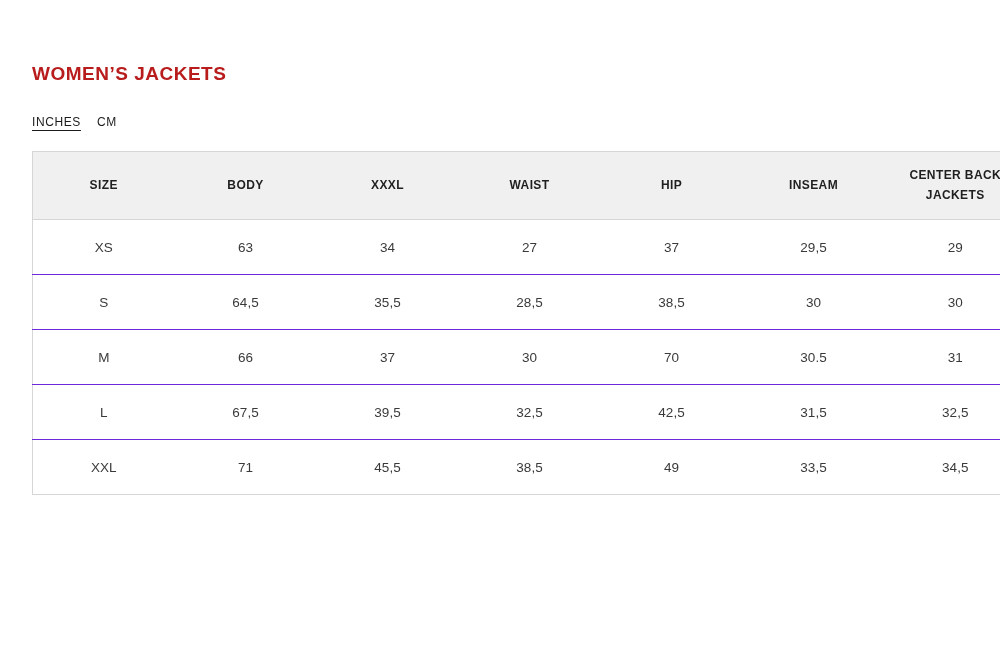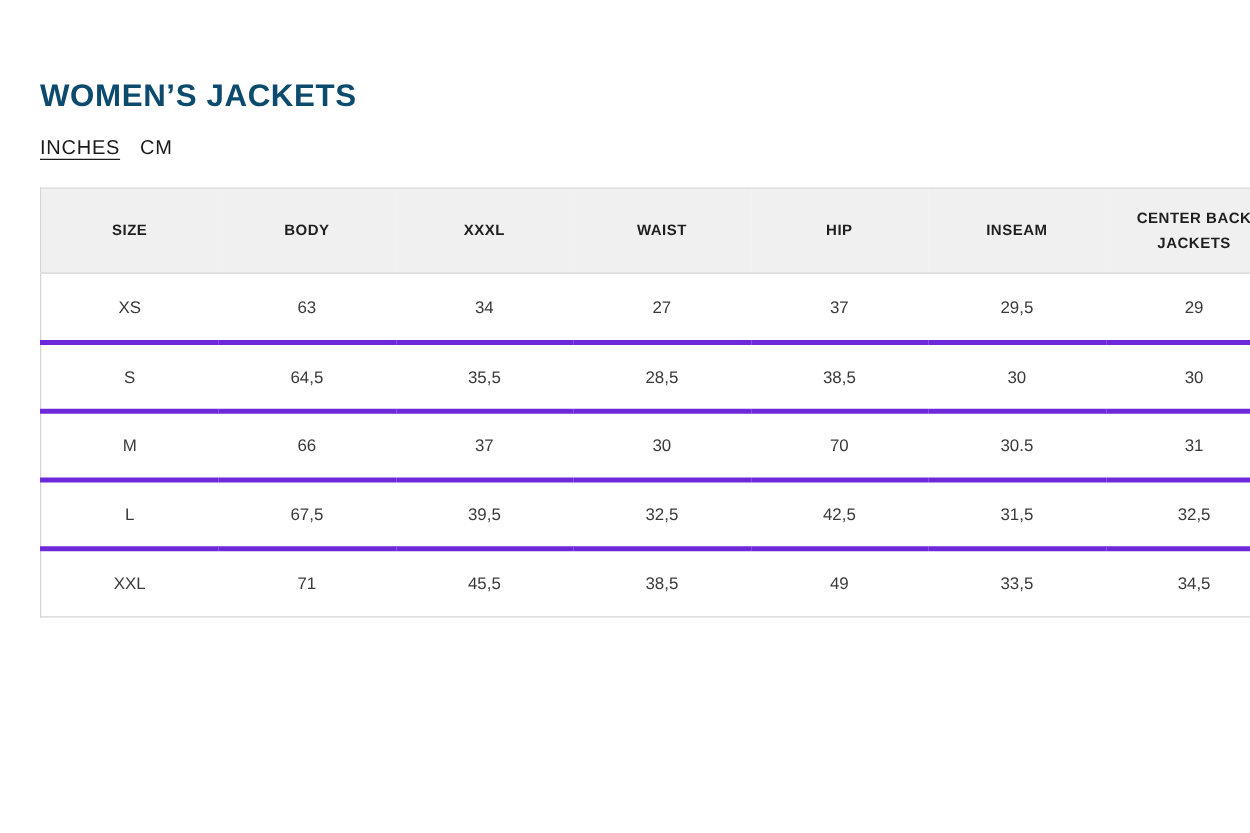--- a/index.html
+++ b/index.html
@@ -8,34 +8,34 @@
     height: 666px;
     background: #ffffff;
     font-family: "Liberation Sans", sans-serif;
     color: #1f1f1f;
     overflow: hidden;
   }
   .page {
     padding: 63px 32px 0 32px;
   }
   .page-title {
-    font-size: 25px;
+    font-size: 19px;
     font-weight: 600;
     letter-spacing: 0.5px;
-    color: #0c4a6e;
-    margin-bottom: 18px;
+    color: #b91c1c;
+    margin-bottom: 30px;
   }
   .unit-tabs {
     display: flex;
     gap: 16px;
     margin-bottom: 22px;
     align-items: baseline;
   }
   .unit-tab {
-    font-size: 16px;
+    font-size: 12px;
     font-weight: 500;
     letter-spacing: 0.6px;
     color: #1b1b1b;
     cursor: pointer;
     text-transform: uppercase;
   }
   .unit-tab.active {
     text-decoration: underline;
     text-underline-offset: 4px;
     text-decoration-thickness: 1px;
@@ -59,21 +59,21 @@
     padding: 0 14px;
     border-bottom: 1px solid #d6d6d6;
   }
   table.size-chart td {
     height: 55px;
     font-size: 13.5px;
     font-weight: 400;
     color: #3a3a3a;
     text-align: center;
     vertical-align: middle;
-    border-bottom: 4px solid #6d28d9;
+    border-bottom: 1px solid #6d28d9;
     background: #ffffff;
   }
   table.size-chart tr:last-child td {
     border-bottom: none;
   }
 </style>
 </head>
 <body>
 
 <div class="page">

